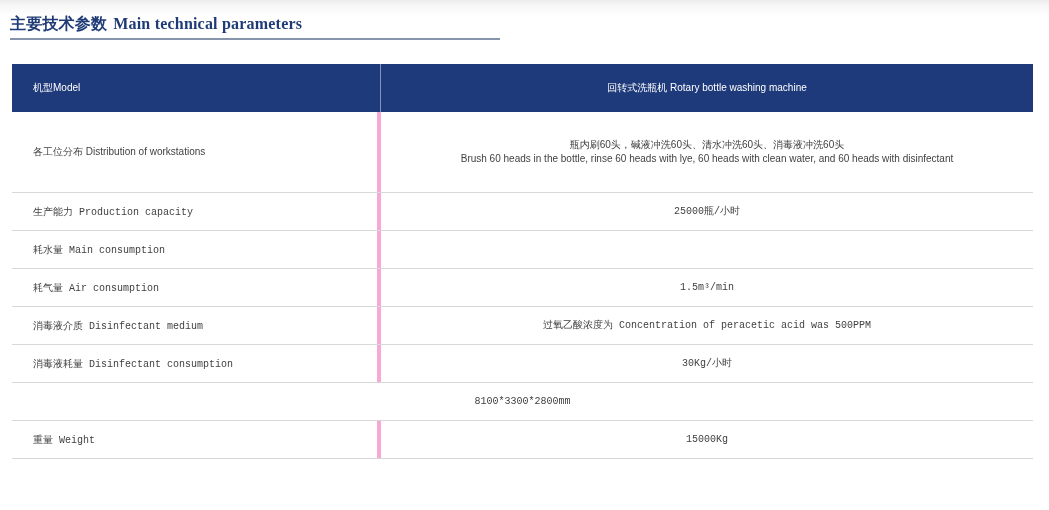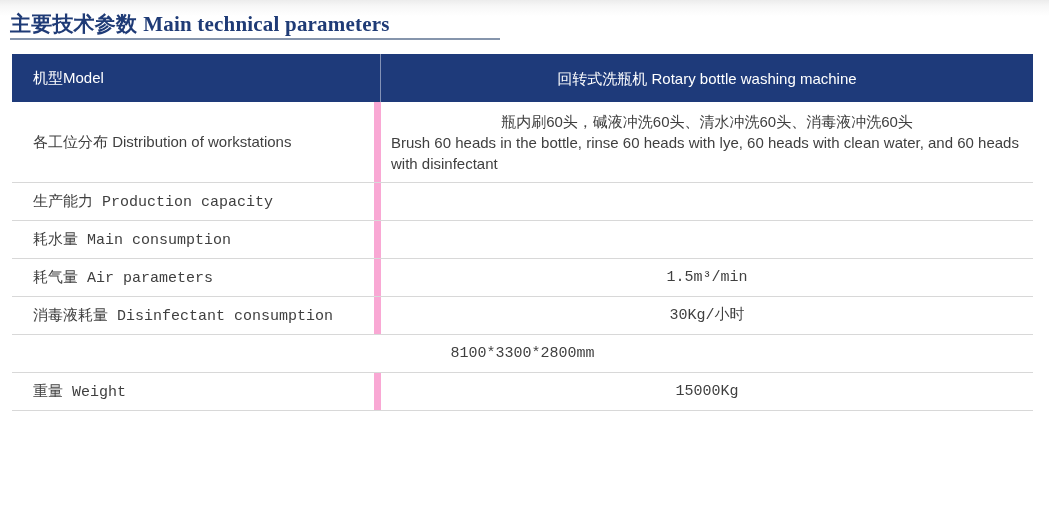--- a/index.html
+++ b/index.html
@@ -15,60 +15,60 @@
     background: linear-gradient(180deg, #ececec 0px, #f7f7f7 6px, #ffffff 16px);
   }
   
   .title-block {
     padding: 13px 0 0 10px;
     width: 500px;
   }
   .title {
     font-family: "Liberation Serif", serif;
     font-weight: bold;
-    font-size: 21px;
+    font-size: 16px;
     color: #1f3b76;
     letter-spacing: 0.2px;
     line-height: 22px;
     white-space: nowrap;
   }
   .title .cn { margin-right: 6px; font-family: "Liberation Sans", sans-serif; }
   .title-underline {
     margin-top: 3px;
     width: 490px;
     height: 0;
     border-bottom: 2px solid #8695ac;
   }
   
   .spec-table {
     position: absolute;
-    left: 12px; top: 54px;
+    left: 12px; top: 64px;
     width: 1021px;
     color: #3f3f3f;
-    font-size: 15px;
+    font-size: 10px;
   }
   .row {
     display: flex;
     align-items: stretch;
     border-bottom: 1px solid #d8d8d8;
     background: #ffffff;
   }
   .row.header {
     background: #1e3a7a;
     color: #ffffff;
     border-bottom: none;
     height: 48px;
   }
   .cell-label {
     width: 369px;
     flex: 0 0 369px;
     display: flex;
     align-items: center;
     padding-left: 21px;
-    border-right: 7px solid #f9a8d4;
+    border-right: 4px solid #f9a8d4;
   }
   .row.header .cell-label {
     border-right: 1px solid rgba(255,255,255,0.45);
   }
   .cell-value {
     flex: 1;
     display: flex;
     flex-direction: column;
     align-items: center;
     justify-content: center;
@@ -102,32 +102,37 @@
     <div class="row tall">
       <div class="cell-label">各工位分布 Distribution of workstations</div>
       <div class="cell-value">
         <span class="cn">瓶内刷60头，碱液冲洗60头、清水冲洗60头、消毒液冲洗60头</span>
         <span class="en">Brush 60 heads in the bottle, rinse 60 heads with lye, 60 heads with clean water, and 60 heads with disinfectant</span>
       </div>
     </div>
 
     <div class="row std">
       <div class="cell-label">生产能力 Production capacity</div>
+      <div class="cell-value">25000瓶/小时</div>
     </div>
 
     <div class="row std">
       <div class="cell-label">耗水量 Main consumption</div>
     </div>
 
 
     <div class="row std">
-      <div class="cell-label">耗气量 Air parameters</div>
+      <div class="cell-label">耗气量 Air consumption</div>
       <div class="cell-value">1.5m³/min</div>
     </div>
 
+    <div class="row std">
+      <div class="cell-label">消毒液介质 Disinfectant medium</div>
+      <div class="cell-value">过氧乙酸浓度为 Concentration of peracetic acid was 500PPM</div>
+    </div>
 
     <div class="row std">
       <div class="cell-label">消毒液耗量 Disinfectant consumption</div>
       <div class="cell-value">30Kg/小时</div>
     </div>
 
     <div class="row std">
       <div class="cell-value">8100*3300*2800mm</div>
     </div>
 

